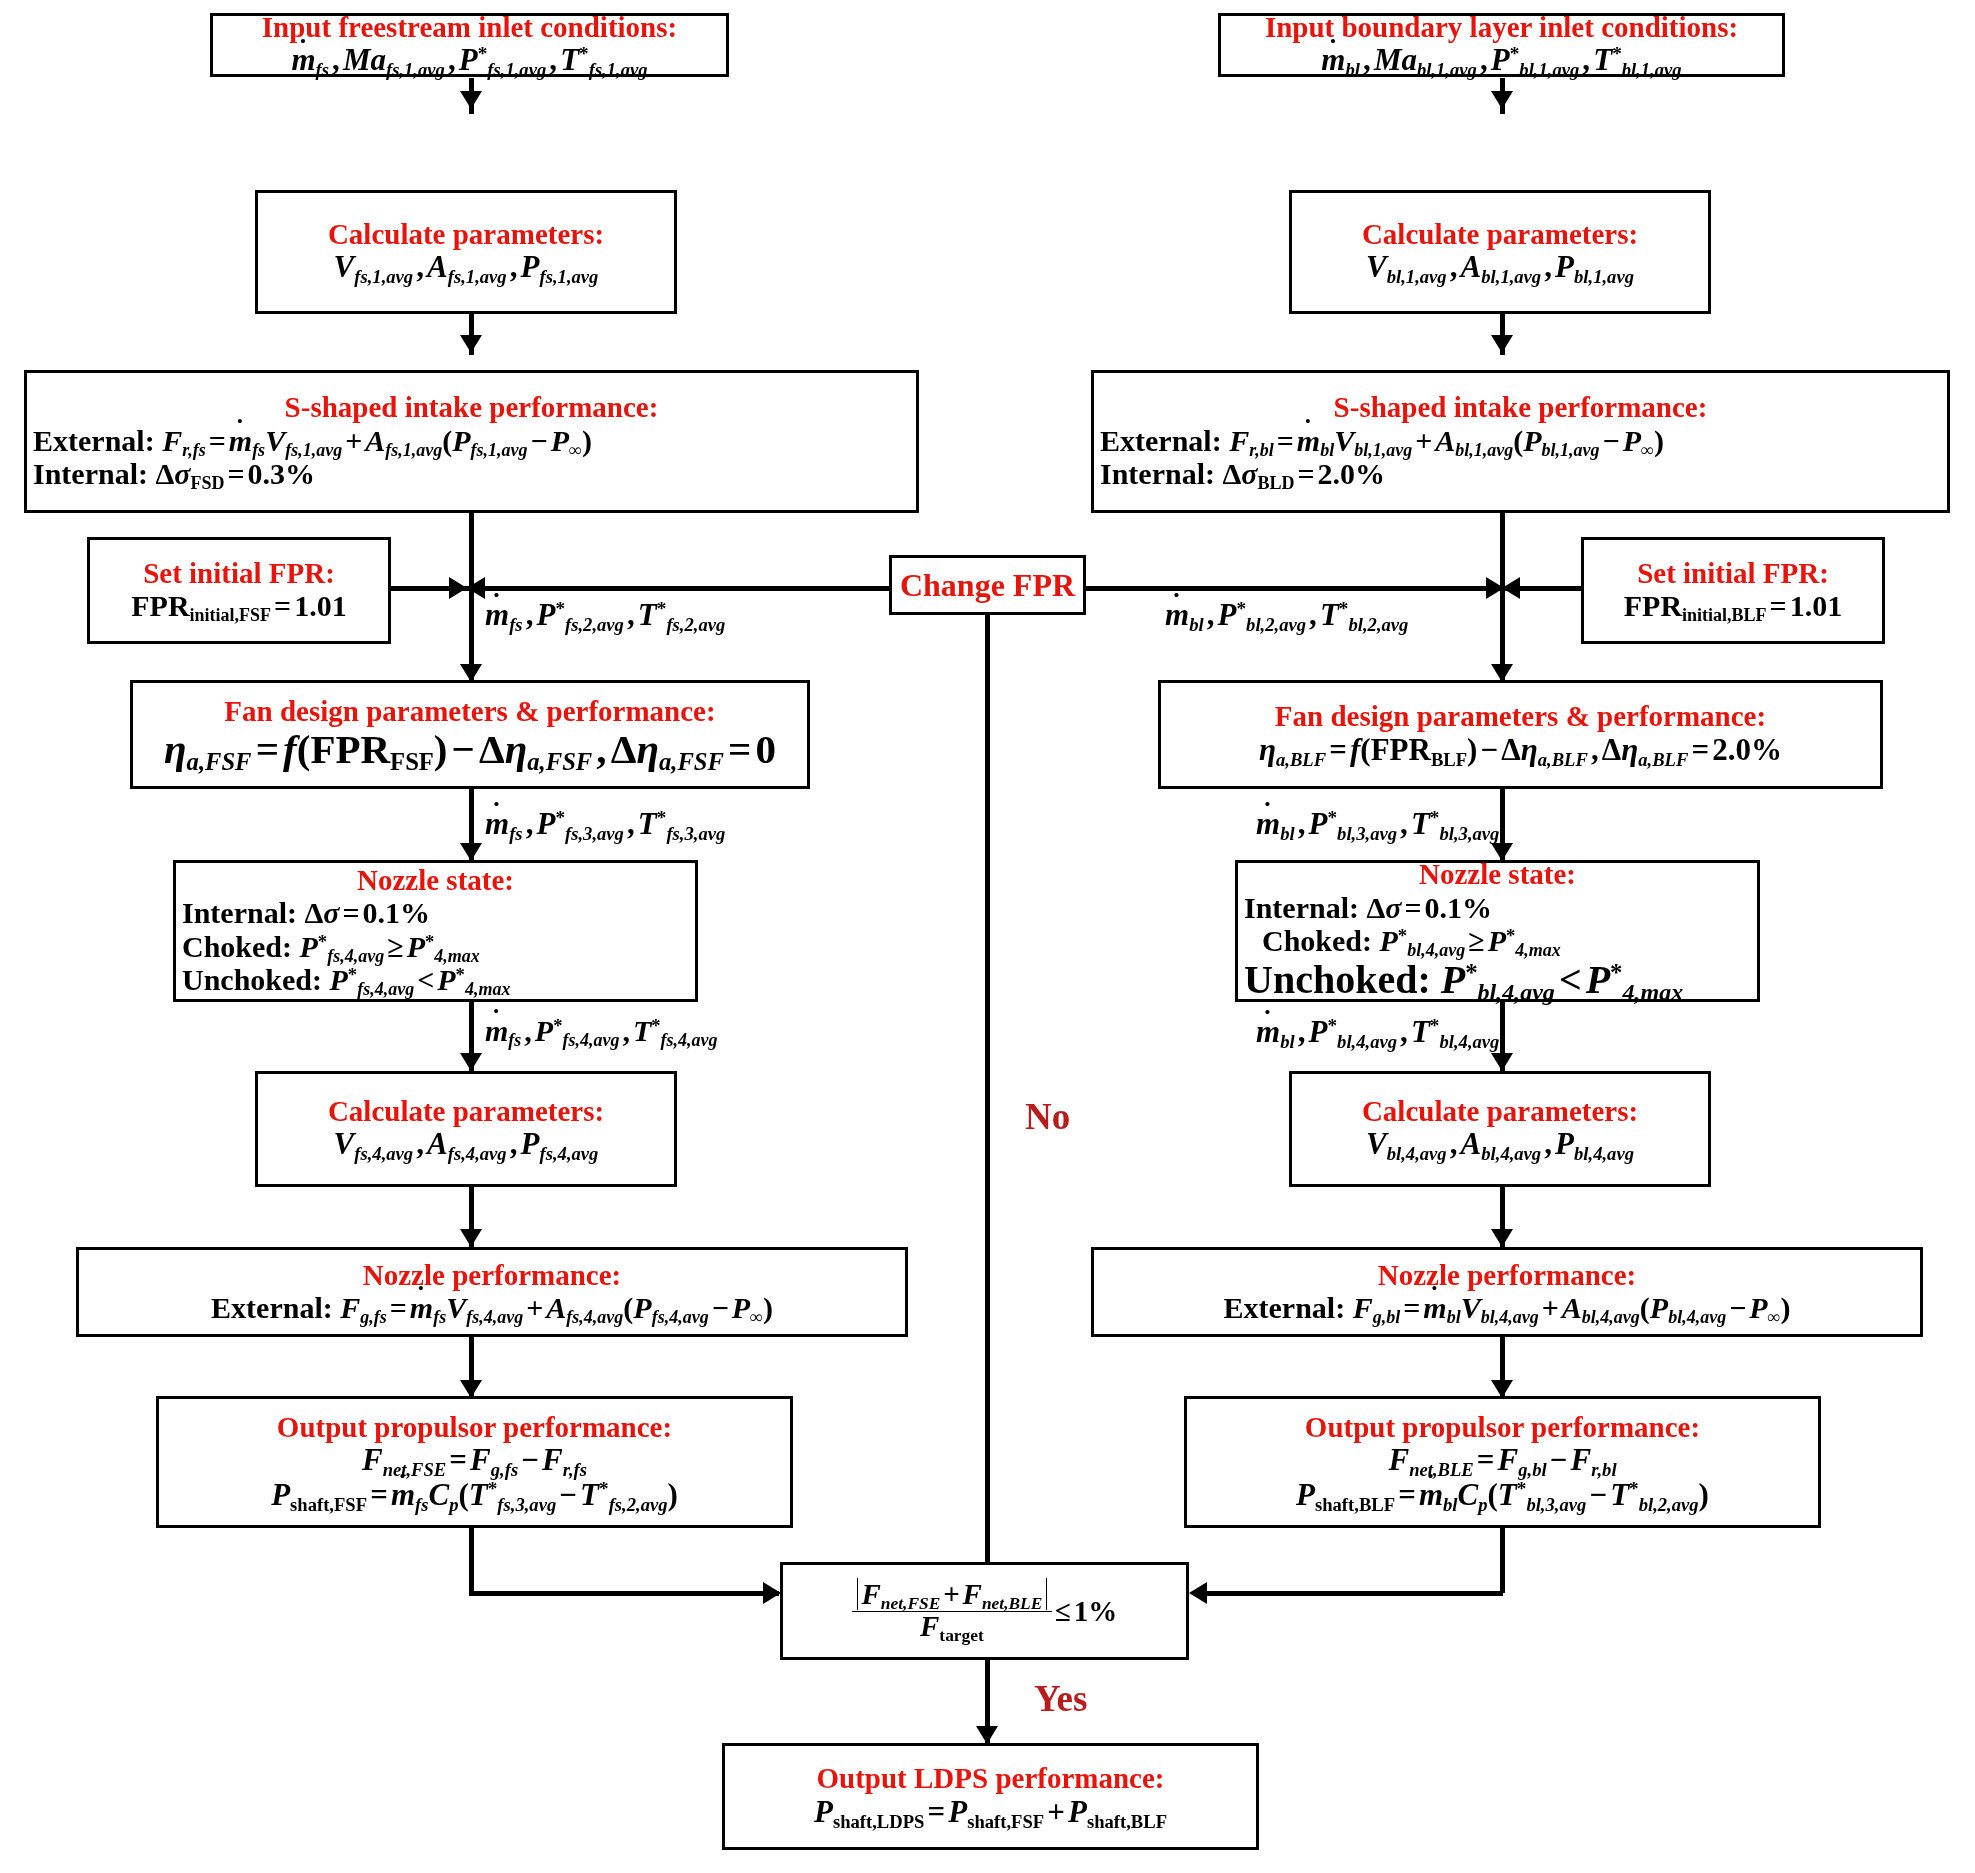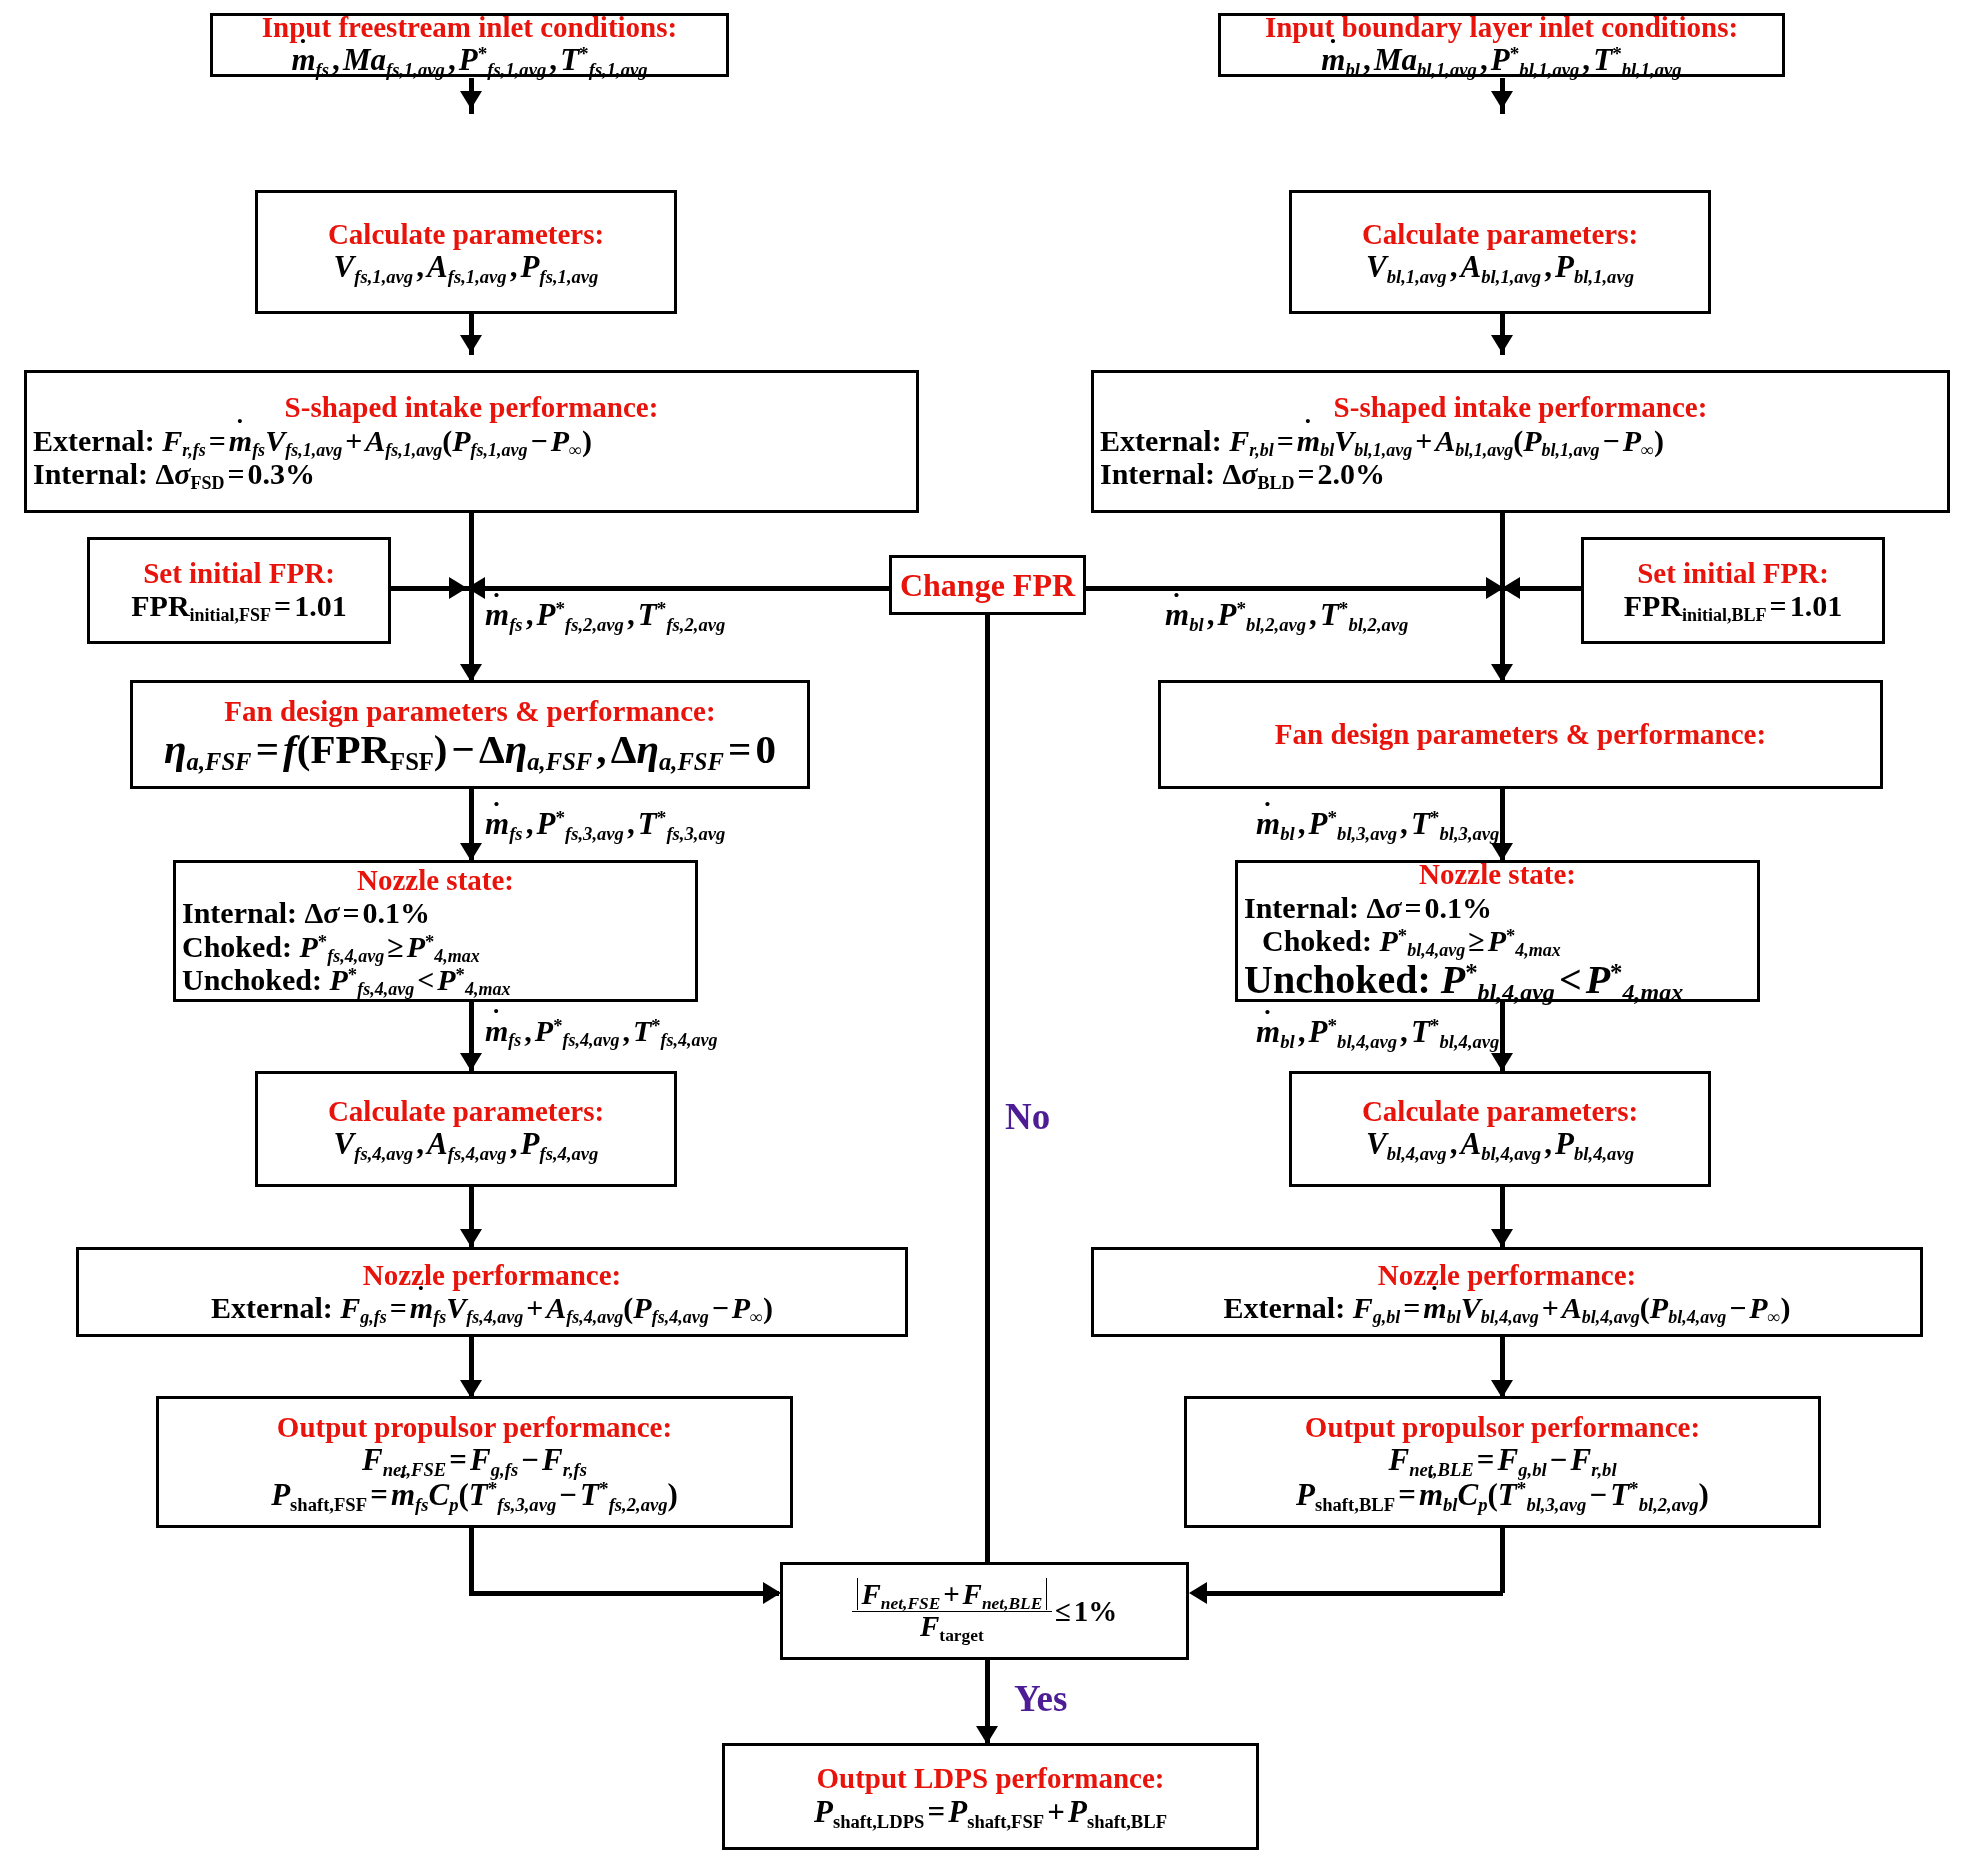--- a/index.html
+++ b/index.html
@@ -62,22 +62,22 @@
   .vl{width:4.8px;}
   .hl{height:4.8px;}
   
   .ah{position:absolute;width:0;height:0;z-index:3;}
   .ah-d{border-left:11.3px solid transparent;border-right:11.3px solid transparent;border-top:18px solid #000;}
   .ah-l{border-top:11.3px solid transparent;border-bottom:11.3px solid transparent;border-right:18px solid #000;}
   .ah-r{border-top:11.3px solid transparent;border-bottom:11.3px solid transparent;border-left:18px solid #000;}
 
   .elabel{position:absolute;color:#000;font-weight:bold;white-space:nowrap;z-index:4;
           font-family:"Liberation Serif",serif;}
-  .ynlabel{position:absolute;color:#4c1d95;font-weight:bold;white-space:nowrap;z-index:6;
-          font-family:"Liberation Serif",serif;font-size:37px;}
+  .ynlabel{position:absolute;color:#b91c1c;font-weight:bold;white-space:nowrap;z-index:6;
+          font-family:"Liberation Serif",serif;font-size:37px;margin-left:20px;}
 </style>
 </head>
 <body>
 
 <div id="stage">
 
   <div class="ln vl" style="left:469px;top:78px;height:36px;"></div>
   <div class="ah ah-d" style="left:460px;top:91px;"></div>
 
   <div class="ln vl" style="left:469px;top:313px;height:42px;"></div>
@@ -279,20 +279,23 @@
 
   <div class="box" style="left:1581px;top:537px;width:304px;height:107px;">
     <div class="title" style="font-size:29px;">Set initial FPR:</div>
     <div class="eq" style="font-size:30px;">
       <span class="rm">FPR</span><sub class="rmn">initial,BLF</sub><span class="op">=</span><span style="display:inline">1.01</span>
     </div>
   </div>
 
   <div class="box" style="left:1158px;top:680px;width:725px;height:109px;">
     <div class="title" style="font-size:29px;">Fan design parameters &amp; performance:</div>
+    <div class="eq" style="font-size:31px;">
+      <i class="v">η</i><sub>a,<span class="rmn">BLF</span></sub><span class="op">=</span><i class="v">f</i>(<span class="rm">FPR</span><sub class="rmn">BLF</sub>)<span class="op">−</span>Δ<i class="v">η</i><sub>a,<span class="rmn">BLF</span></sub><span class="op">,</span>Δ<i class="v">η</i><sub>a,<span class="rmn">BLF</span></sub><span class="op">=</span><span style="display:inline">2.0%</span>
+    </div>
   </div>
 
   <div class="box" style="left:1235px;top:860px;width:525px;height:142px;">
     <div class="title" style="font-size:29px;">Nozzle state:</div>
     <div class="eq left" style="font-size:30px;">
       <span class="rm">Internal:</span>
       Δ<i class="v">σ</i><span class="op">=</span><span style="display:inline">0.1%</span>
     </div>
     <div class="eq left" style="font-size:30px;margin-left:18px;">
       <span class="rm">Choked:</span>

